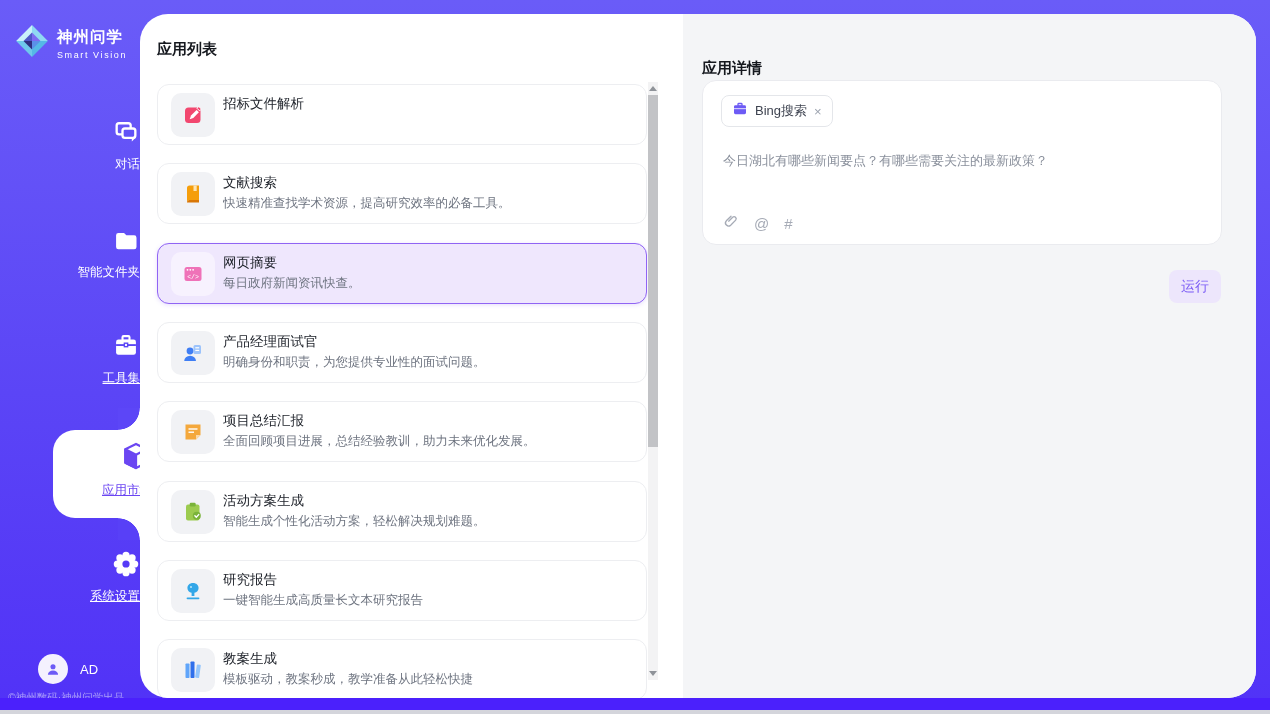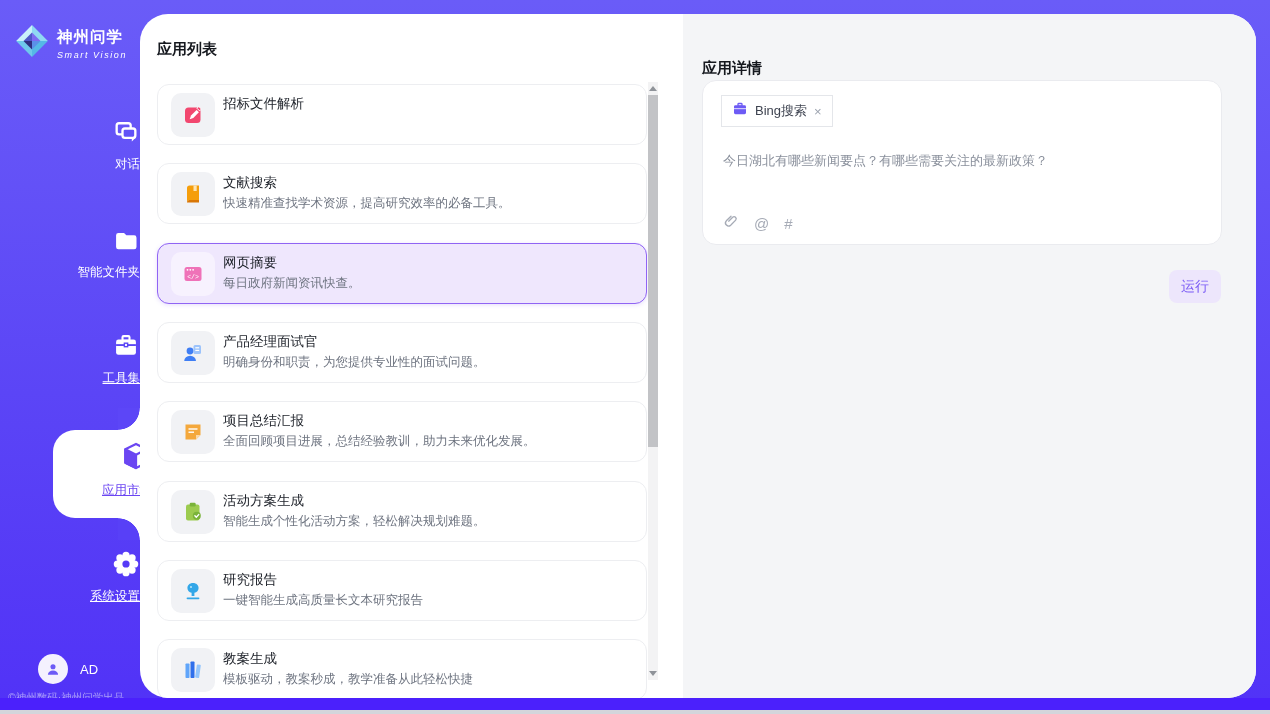--- a/index.html
+++ b/index.html
@@ -4,21 +4,21 @@
 <style>
   html,body{margin:0;padding:0;background:#e8e8ec;}
   *{box-sizing:border-box;font-family:"Liberation Sans","DejaVu Sans",sans-serif;}
   #app{position:relative;width:1270px;height:714px;overflow:hidden;
        background:linear-gradient(180deg,#6A5CF8 0%,#5B45F6 55%,#5132F7 100%);}
   
   .sidebar{position:absolute;left:0;top:8px;width:140px;height:714px;}
   .logo{position:absolute;left:14px;top:15px;display:flex;align-items:center;}
   .logo-text{margin-left:7px;color:#fff;}
   .logo-cn{font-size:15.5px;font-weight:bold;letter-spacing:1px;}
-  .logo-en{font-size:9px;letter-spacing:1.6px;margin-top:2px;font-style:italic;}
+  .logo-en{font-size:9px;letter-spacing:1.6px;margin-top:2px;}
   .nav-item{position:absolute;left:0;width:140px;text-align:right;cursor:pointer;}
   .nav-icon{display:inline-block;}
   .nav-label{display:block;color:#fff;font-size:12.5px;margin-top:6px;}
   .nav-label.underlined{text-decoration:underline;}
   
   .active-pill{position:absolute;left:25px;top:422px;width:115px;height:88px;
        background:#fff;border-radius:22px 0 0 22px;margin-left:28px;}
   .fillet{position:absolute;width:22px;height:22px;right:0;}
   .fillet.top{top:400px;left:118px;background:radial-gradient(circle 22px at 0 0,#5C46F7 0 21.4px,#fff 22px);}
   .fillet.bottom{top:510px;left:118px;background:radial-gradient(circle 22px at 0 100%,#5840F7 0 21.4px,#fff 22px);}
@@ -45,21 +45,21 @@
   .scroll-thumb{position:absolute;left:0;top:13px;width:10px;height:352px;background:#C2C3C6;cursor:pointer;}
   .tri{width:0;height:0;position:absolute;left:1px;cursor:pointer;}
   .tri-up{top:4px;border-left:4px solid transparent;border-right:4px solid transparent;border-bottom:5px solid #8F9399;}
   .tri-down{bottom:4px;border-left:4px solid transparent;border-right:4px solid transparent;border-top:5px solid #8F9399;}
   
   .detail{position:absolute;left:543px;top:0;width:573px;height:684px;background:#F4F5F7;}
   .detail-title{left:19px;top:17px;margin-top:28px;}
   .prompt-card{position:absolute;left:19px;top:66px;width:520px;height:165px;background:#fff;
         border:1px solid #EAEBEF;border-radius:14px;}
   .chip{position:absolute;left:18px;top:14px;height:32px;display:inline-flex;align-items:center;
-        padding:0 10px;background:#fff;border:1px solid #E4E6EA;border-radius:0;cursor:pointer;}
+        padding:0 10px;background:#fff;border:1px solid #E4E6EA;border-radius:8px;cursor:pointer;}
   .chip-label{font-size:13px;color:#3E4350;margin-left:7px;}
   .chip-close{font-size:13px;color:#9CA3AF;margin-left:7px;cursor:pointer;}
   .prompt-text{position:absolute;left:20px;top:71px;font-size:13px;color:#8A909C;width:480px;cursor:text;}
   .toolbar{position:absolute;left:20px;top:132px;display:flex;align-items:center;gap:15px;color:#A6ABB6;}
   .tb-glyph{font-size:15px;cursor:pointer;}
   .run-btn{position:absolute;right:35px;top:256px;width:52px;height:33px;border-radius:8px;
         background:#EDE6FC;color:#7B5CF5;font-size:14px;text-align:center;line-height:33px;cursor:pointer;}
   
   .bottom-bar{position:absolute;left:0;top:698px;width:1270px;height:12px;background:#4B20FC;}
   .bottom-strip{position:absolute;left:0;top:710px;width:1270px;height:4px;background:#D4D5DB;}

